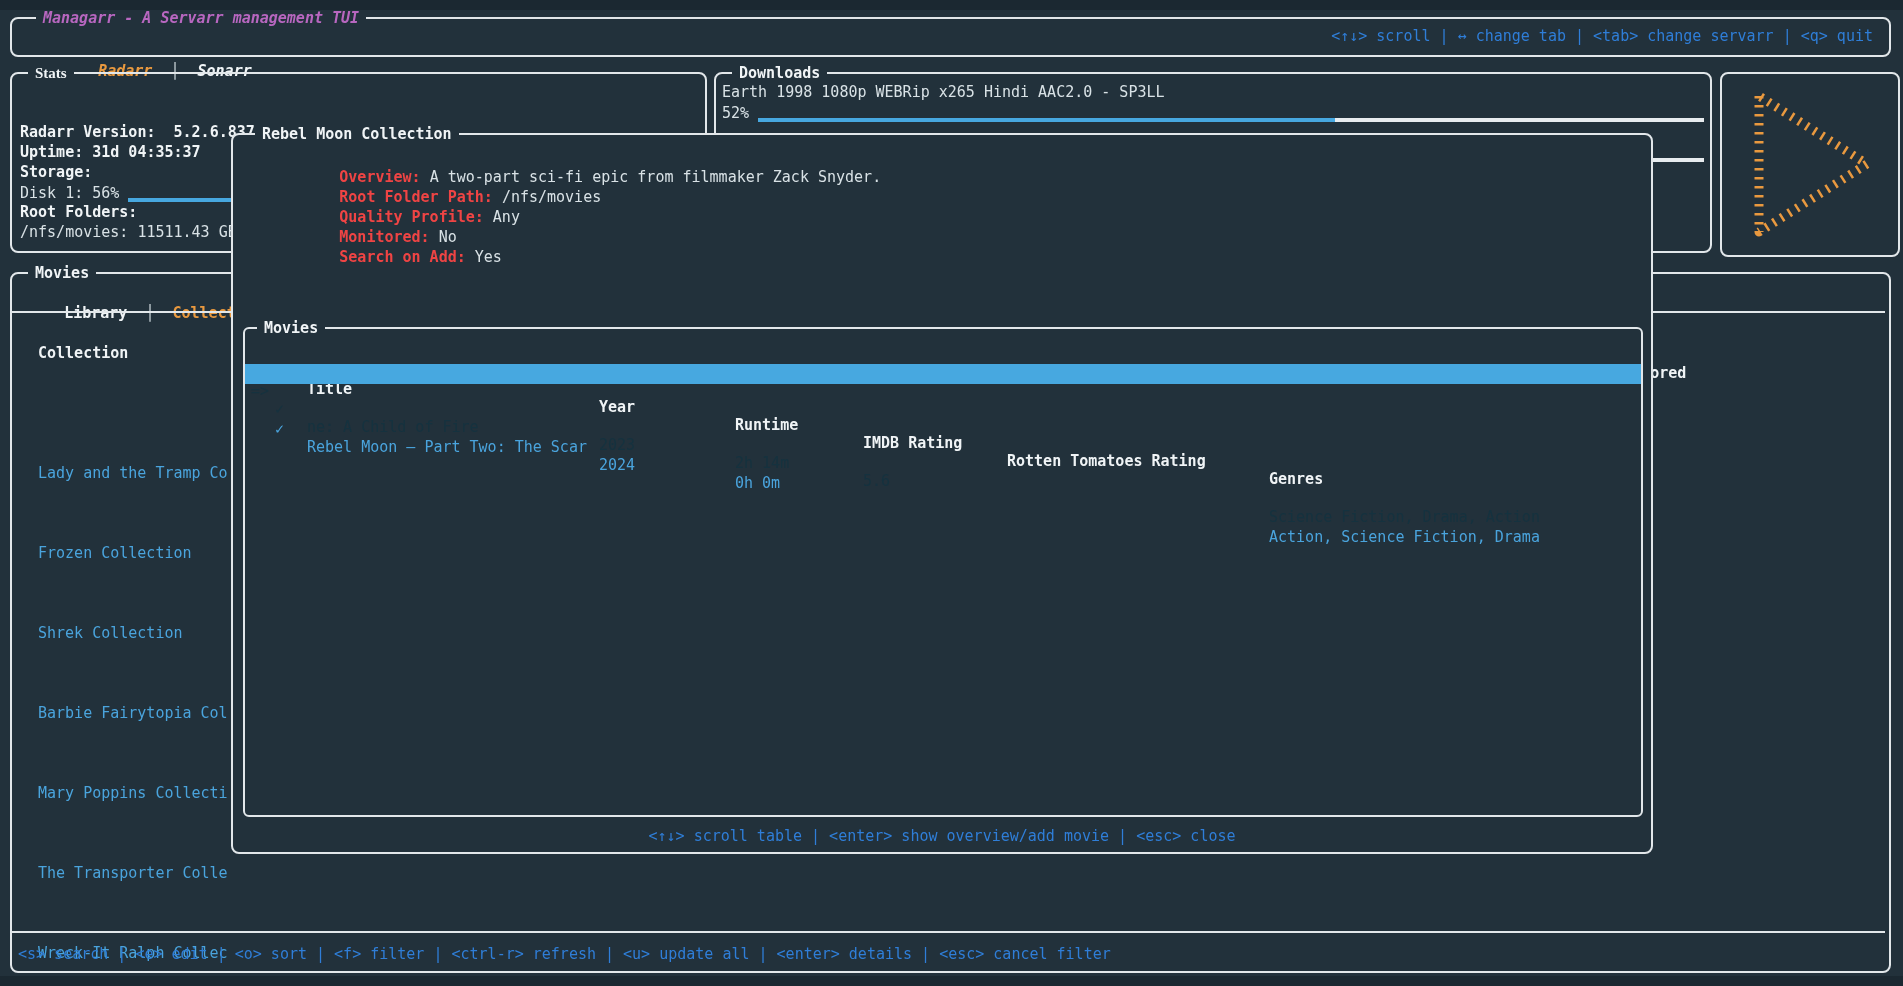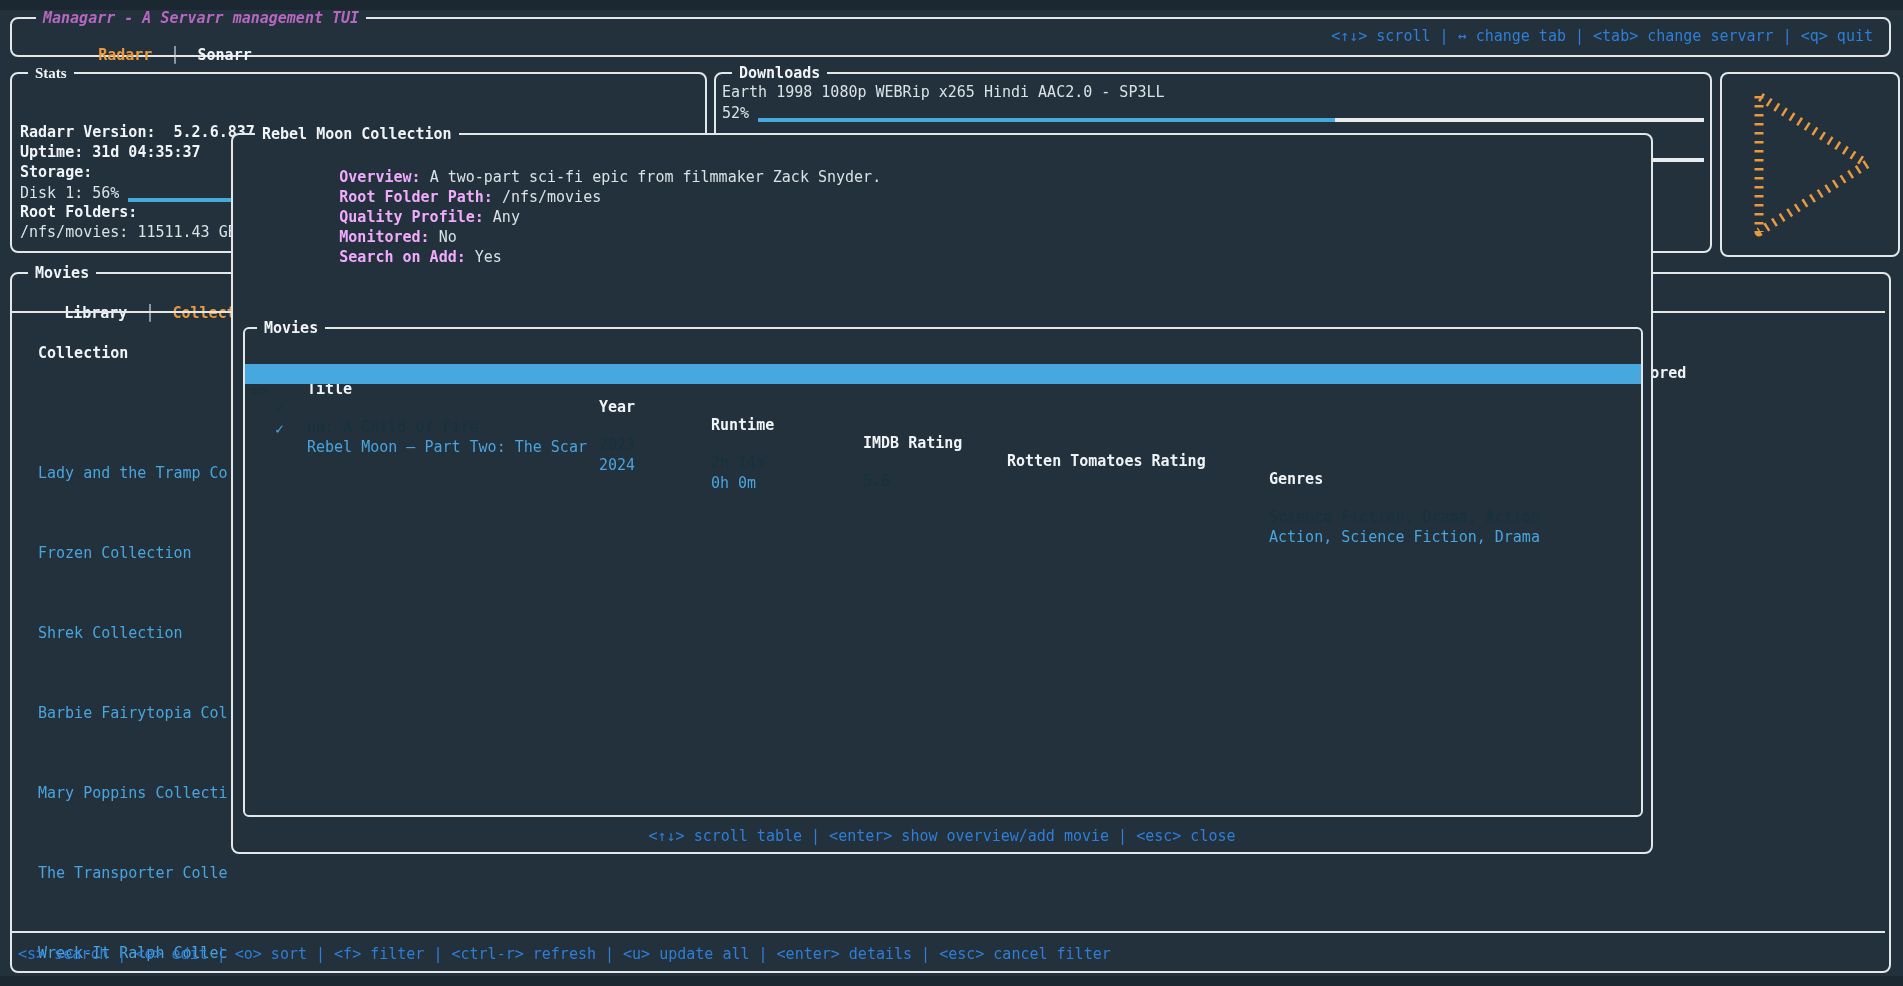--- a/index.html
+++ b/index.html
@@ -30,49 +30,49 @@
   .c-count{position:absolute;left:459px;}
   .c-root{position:absolute;left:736px;}
   .c-quality{position:absolute;left:1023px;}
   .c-search{position:absolute;left:1312px;}
   .c-mon{position:absolute;left:1593px;}
   .c-header{color:#f0f4f6;font-weight:bold;}
   
   .modal{position:absolute;left:231px;top:133px;width:1418px;height:717px;
     background:#22313b;border:2px solid #e2e7ea;border-radius:8px;z-index:10;}
   .m-fields{position:absolute;left:16px;top:12px;}
-  .m-label{color:#f0abfc;font-weight:bold;}
+  .m-label{color:#ef4444;font-weight:bold;}
   .m-tablebox{position:absolute;left:10px;top:192px;width:1396px;height:486px;
     border:2px solid #e2e7ea;border-radius:6px;}
   .m-header,.m-row{height:20px;position:relative;white-space:pre;}
   .m-header{color:#f0f4f6;font-weight:bold;margin-top:15px;}
   .m-row{color:#4aa4dd;}
   .m-row.selected{background:#47a8e0;color:#15323f;}
   .m-prefix{position:absolute;left:6px;}
   .m-check{position:absolute;left:30px;}
   .m-title{position:absolute;left:62px;}
   .m-year{position:absolute;left:354px;}
-  .m-runtime{position:absolute;left:466px;text-align:center;}
+  .m-runtime{position:absolute;left:490px;text-align:center;}
   .m-imdb{position:absolute;left:618px;}
   .m-rt{position:absolute;left:762px;}
   .m-genres{position:absolute;left:1024px;}
   .m-footer{position:absolute;left:0;bottom:6px;width:100%;text-align:center;
     height:20px;line-height:20px;white-space:pre;}
   .hline{position:absolute;background:#e2e7ea;height:2px;}
   .logo-wrap{position:absolute;left:1720px;top:72px;width:176px;height:181px;
     border:2px solid #e2e7ea;border-radius:8px;display:flex;align-items:center;justify-content:center;}
 </style>
 </head>
 <body>
 
 <div class="screen">
 
   <div class="tbox" style="left:10px;top:17px;width:1877px;height:36px;">
     <span class="tbox-title magenta" style="left:24px;">Managarr - A Servarr management TUI</span>
-    <div class="abs" style="left:32px;top:6px;">
+    <div class="abs" style="left:32px;top:22px;font-style:italic;">
       <span class="orange">Radarr</span><span class="sep">  </span><span class="sep">│</span><span class="sep">  </span><span class="bold">Sonarr</span>
     </div>
     <div class="abs hint" style="right:16px;top:7px;">&lt;↑↓&gt; scroll | ↔ change tab | &lt;tab&gt; change servarr | &lt;q&gt; quit</div>
   </div>
 
   <div class="tbox" style="left:10px;top:72px;width:693px;height:177px;">
     <span class="tbox-title" style="left:16px;font-family:Liberation Serif, serif;">Stats</span>
     <div style="position:absolute;left:8px;top:8px;right:8px;margin-top:40px;">
       <div class="line bold">Radarr Version:  5.2.6.8376</div>
       <div class="line bold">Uptime: 31d 04:35:37</div>

